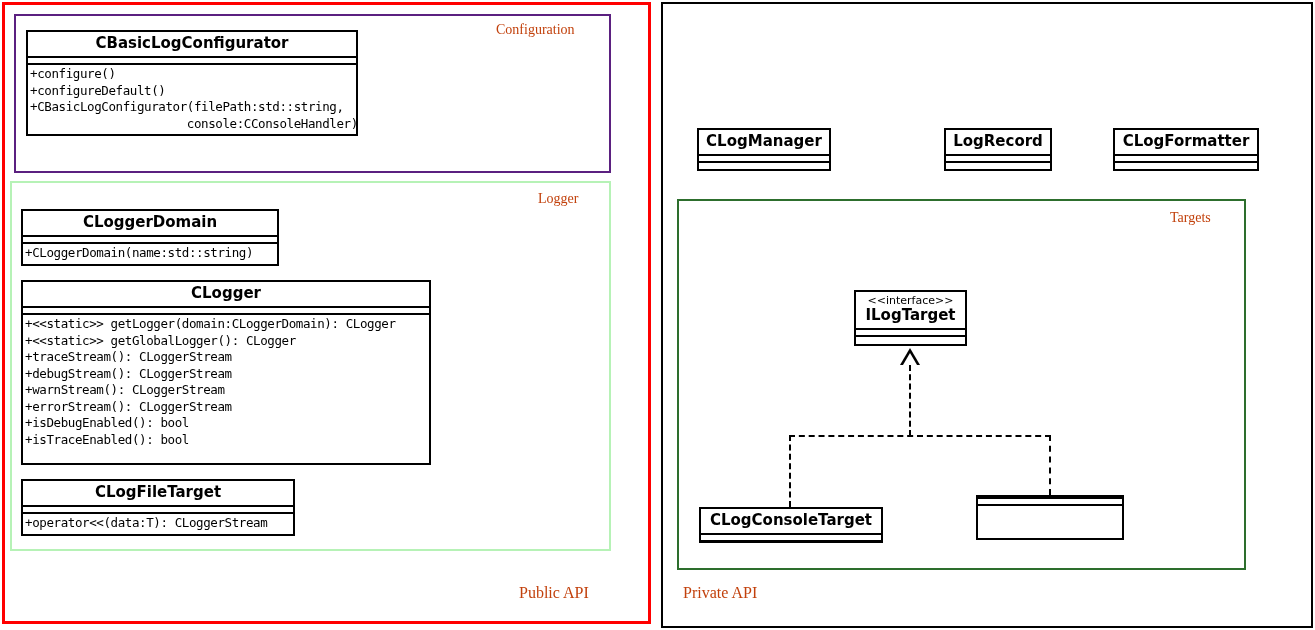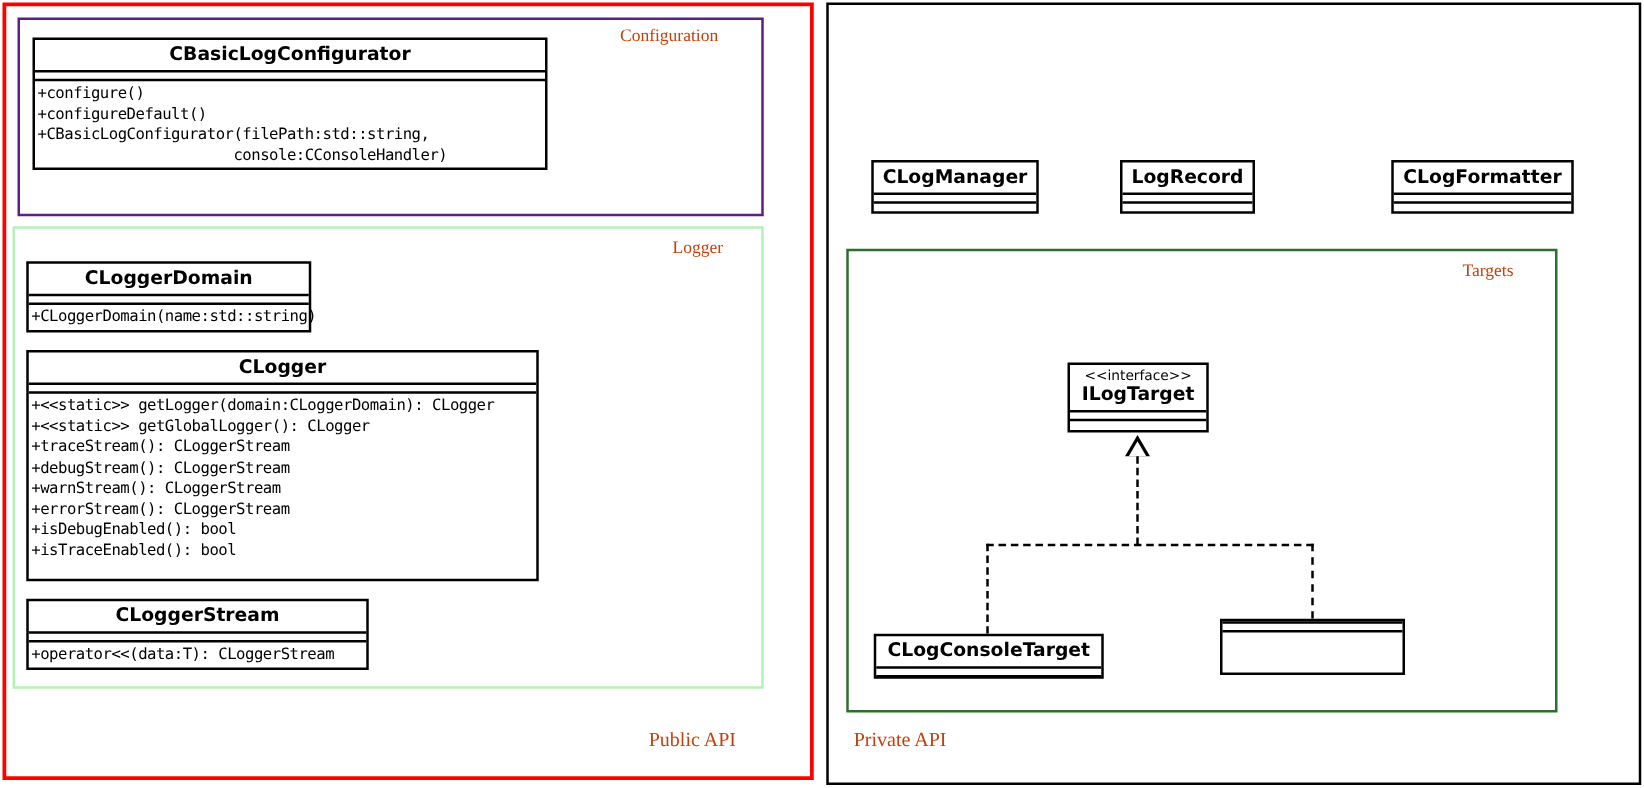--- a/index.html
+++ b/index.html
@@ -31,35 +31,35 @@
 </style>
 </head>
 <body>
 
 <div class="pkg" style="left:2px;top:2px;width:649px;height:622px;border:3px solid #ff0000;"></div>
 <div class="pkg-label" style="left:519px;top:584px;font-size:16px;">Public API</div>
 
 <div class="pkg" style="left:14px;top:14px;width:597px;height:159px;border:2px solid #5b2080;"></div>
 <div class="pkg-label" style="left:496px;top:22px;">Configuration</div>
 
-<div class="cls" style="left:26px;top:30px;width:412px;height:106px;">
+<div class="cls" style="left:26px;top:30px;width:332px;height:106px;">
   <div class="cls-name">CBasicLogConfigurator</div>
   <div class="cls-attrs empty-c"></div>
   <div class="cls-ops">
     <div class="op">+configure()</div>
     <div class="op">+configureDefault()</div>
     <div class="op">+CBasicLogConfigurator(filePath:std::string,</div>
     <div class="op">                      console:CConsoleHandler)</div>
   </div>
 </div>
 
 <div class="pkg" style="left:10px;top:181px;width:601px;height:370px;border:2px solid #b6f2b6;"></div>
 <div class="pkg-label" style="left:538px;top:191px;">Logger</div>
 
-<div class="cls" style="left:21px;top:209px;width:228px;height:57px;">
+<div class="cls" style="left:21px;top:209px;width:258px;height:57px;">
   <div class="cls-name">CLoggerDomain</div>
   <div class="cls-attrs empty-c"></div>
   <div class="cls-ops">
     <div class="op">+CLoggerDomain(name:std::string)</div>
   </div>
 </div>
 
 <div class="cls" style="left:21px;top:280px;width:410px;height:185px;">
   <div class="cls-name">CLogger</div>
   <div class="cls-attrs empty-c"></div>
@@ -69,37 +69,37 @@
     <div class="op">+traceStream(): CLoggerStream</div>
     <div class="op">+debugStream(): CLoggerStream</div>
     <div class="op">+warnStream(): CLoggerStream</div>
     <div class="op">+errorStream(): CLoggerStream</div>
     <div class="op">+isDebugEnabled(): bool</div>
     <div class="op">+isTraceEnabled(): bool</div>
   </div>
 </div>
 
 <div class="cls" style="left:21px;top:479px;width:274px;height:57px;">
-  <div class="cls-name">CLoggerStream</div>
+  <div class="cls-name">CLogFileTarget</div>
   <div class="cls-attrs empty-c"></div>
   <div class="cls-ops">
     <div class="op">+operator&lt;&lt;(data:T): CLoggerStream</div>
   </div>
 </div>
 
 <div class="pkg" style="left:661px;top:2px;width:652px;height:626px;border:2px solid #000000;"></div>
 <div class="pkg-label" style="left:683px;top:584px;font-size:16px;">Private API</div>
 
 <div class="cls" style="left:697px;top:128px;width:134px;height:43px;">
   <div class="cls-name">CLogManager</div>
   <div class="cls-attrs empty-c"></div>
   <div class="cls-ops empty-c"></div>
 </div>
 
-<div class="cls" style="left:896px;top:128px;width:108px;height:43px;">
+<div class="cls" style="left:944px;top:128px;width:108px;height:43px;">
   <div class="cls-name">LogRecord</div>
   <div class="cls-attrs empty-c"></div>
   <div class="cls-ops empty-c"></div>
 </div>
 
 <div class="cls" style="left:1113px;top:128px;width:146px;height:43px;">
   <div class="cls-name">CLogFormatter</div>
   <div class="cls-attrs empty-c"></div>
   <div class="cls-ops empty-c"></div>
 </div>

